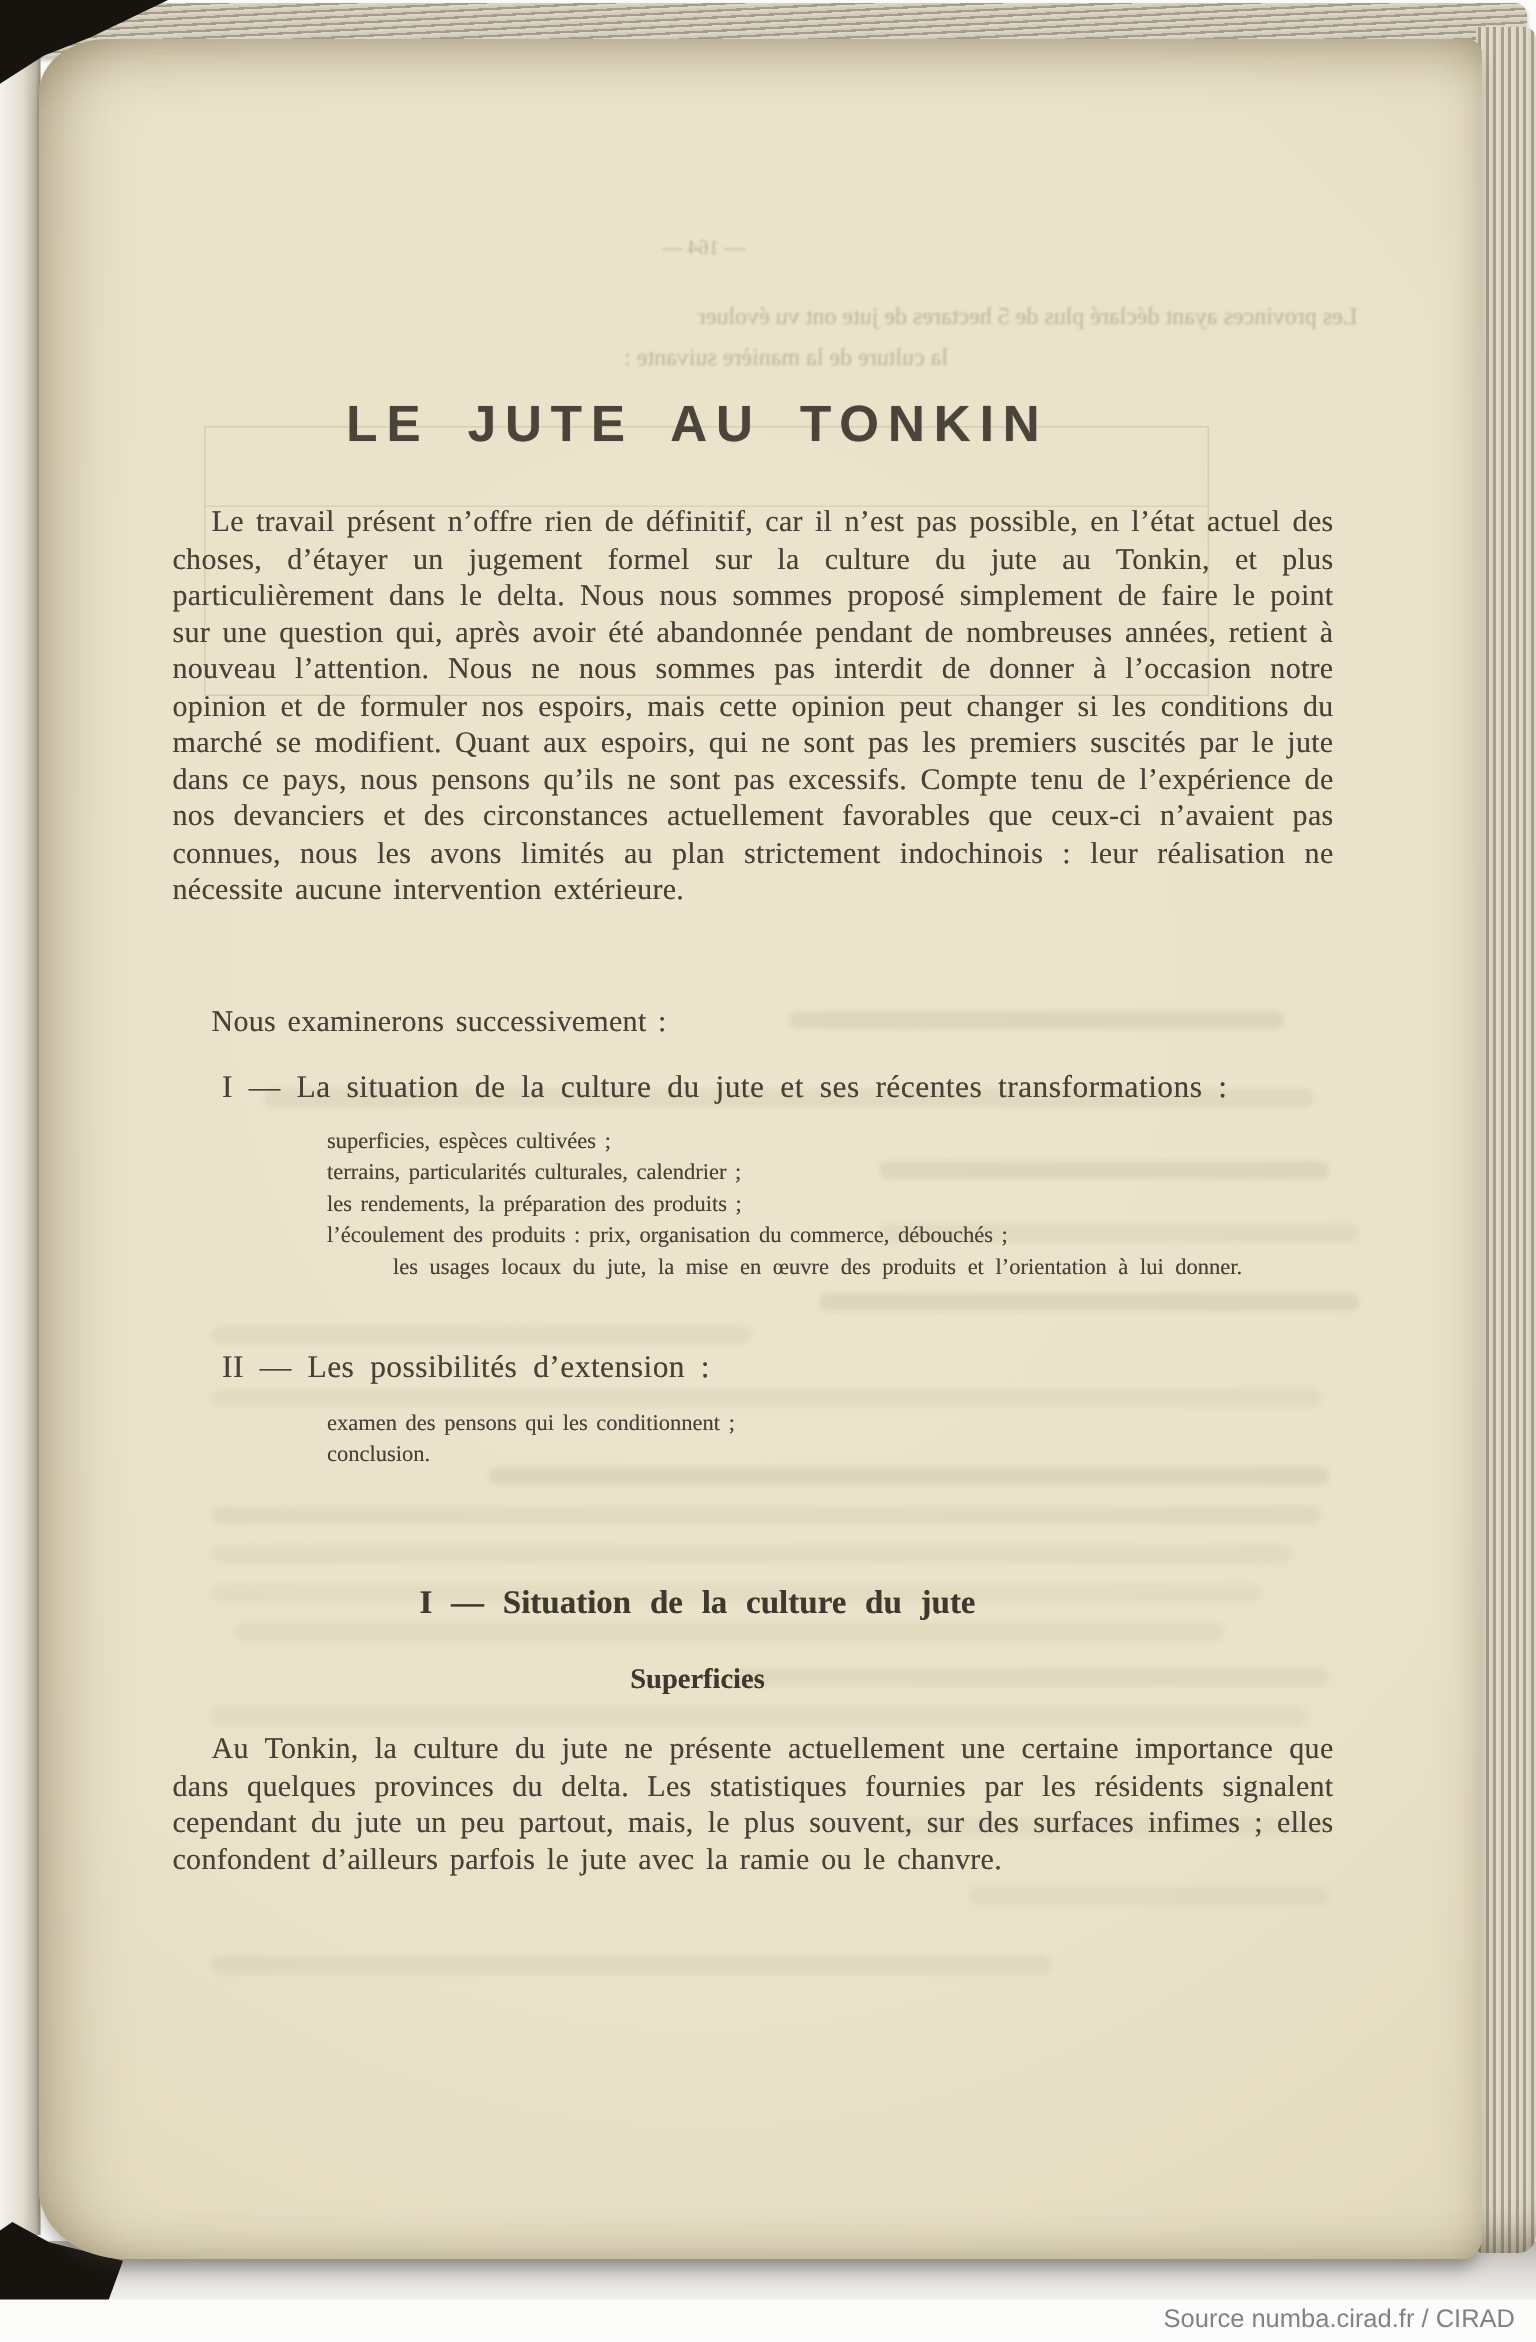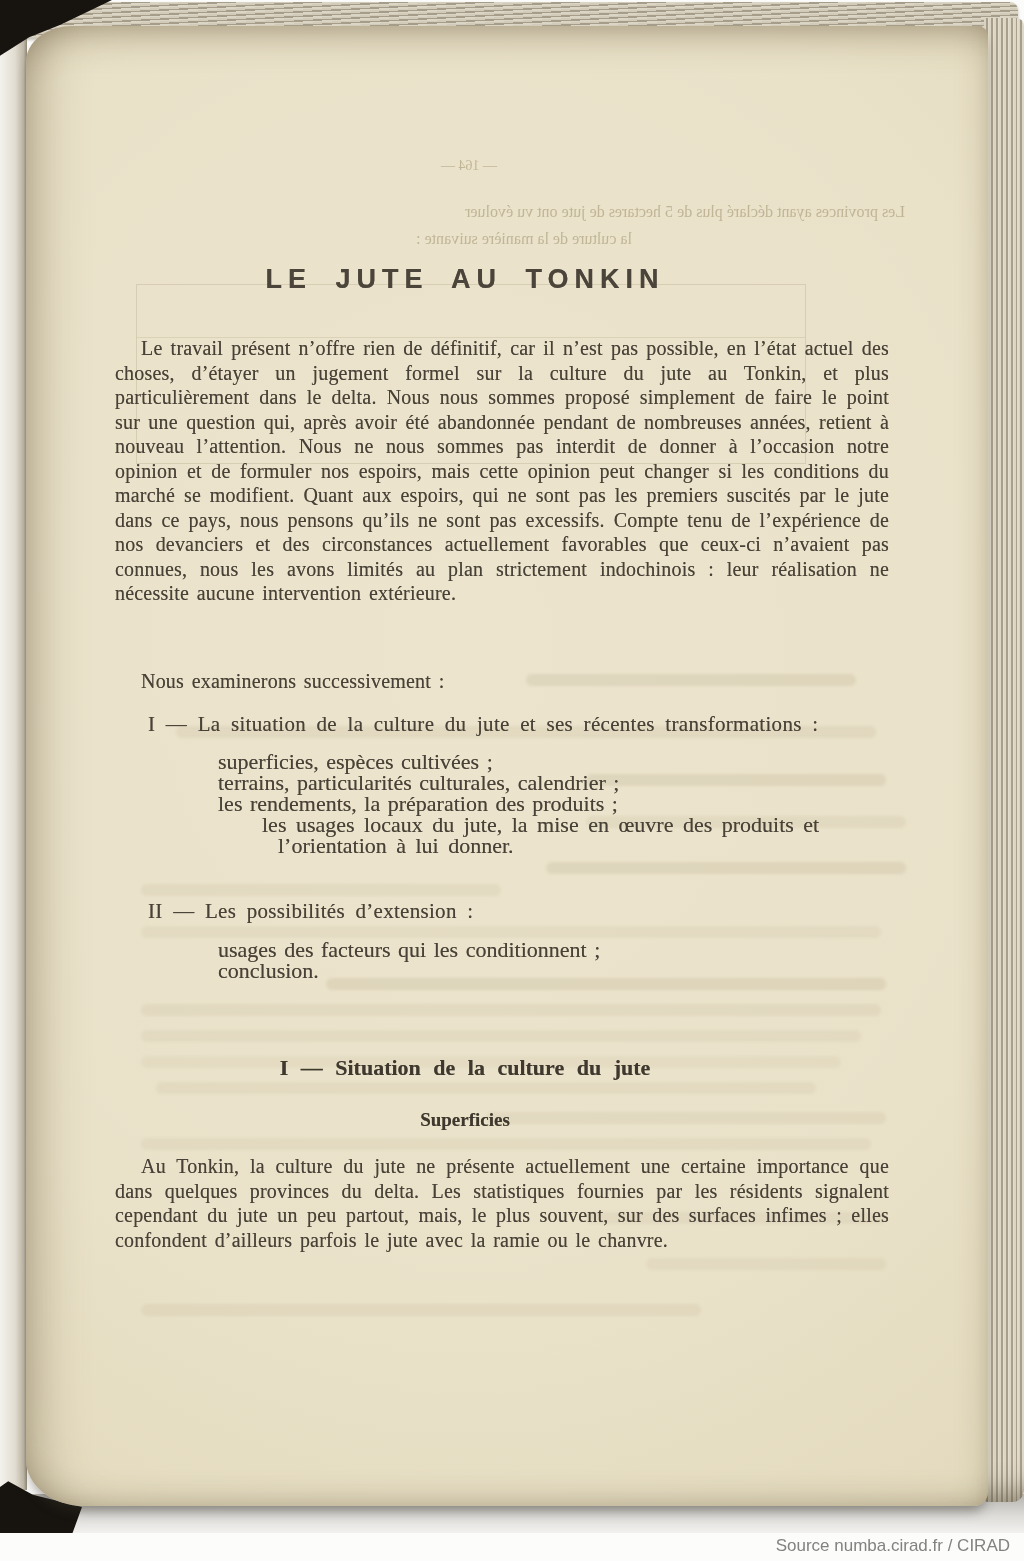--- a/index.html
+++ b/index.html
@@ -55,33 +55,33 @@
       inset 0 36px 38px -32px rgba(104,88,58,.48),
       inset 0 -28px 32px -28px rgba(104,88,58,.34),
       0 9px 12px -4px rgba(55,50,40,.45);
   }
   .page * { position:absolute; margin:0; }
   
   .ink { color:#484137; text-shadow:0 0 .4px rgba(72,62,46,.55); }
   .title {
     left:105px; top:238px; width:774px; transform:translateX(-53px);
     text-align:center; font-family:"Liberation Sans","DejaVu Sans",sans-serif;
-    font-weight:700; font-size:27px; letter-spacing:6px; word-spacing:10px;
+    font-weight:700; font-size:34px; letter-spacing:6px; word-spacing:10px;
     color:#4b443a; text-shadow:0 0 .5px rgba(72,62,46,.6);
   }
   .body-par {
     left:89px; width:774px; font-size:20px; line-height:24.5px;
     text-align:justify; text-indent:26px; word-spacing:2.5px; letter-spacing:.2px;
   }
   .p-intro { top:310px; }
   .p-leadin { top:643px; text-align:left; }
   .part-heading { left:122px; width:760px; font-size:21px; word-spacing:5px; letter-spacing:.3px; }
   .h-part1 { top:686px; }
   .h-part2 { top:873px; }
-  .sublist { left:192px; width:690px; list-style:none; padding:0; font-size:22px; line-height:21px; word-spacing:2px; }
+  .sublist { left:192px; width:690px; list-style:none; padding:0; font-size:15px; line-height:21px; word-spacing:2px; }
   .sublist li { position:static; display:block; }
   .list1 { top:725px; }
   .list2 { top:913px; }
   .li-wrap { width:642px; padding-left:16px; text-indent:-16px; word-spacing:4px;margin-left:44px; }
   .chapter {
     left:105px; top:1029px; width:774px; transform:translateX(-53px);
     text-align:center; font-weight:700; font-size:22px; word-spacing:7px; color:#3e382e;
   }
   .subsection {
     left:105px; top:1083px; width:774px; transform:translateX(-53px);
@@ -156,27 +156,28 @@
     <p class="ink body-par p-intro">Le travail présent n’offre rien de définitif, car il n’est pas possible, en l’état actuel des choses, d’étayer un jugement formel sur la culture du jute au Tonkin, et plus particulièrement dans le delta. Nous nous sommes proposé simplement de faire le point sur une question qui, après avoir été abandonnée pendant de nombreuses années, retient à nouveau l’attention. Nous ne nous sommes pas interdit de donner à l’occasion notre opinion et de formuler nos espoirs, mais cette opinion peut changer si les conditions du marché se modifient. Quant aux espoirs, qui ne sont pas les premiers suscités par le jute dans ce pays, nous pensons qu’ils ne sont pas excessifs. Compte tenu de l’expérience de nos devanciers et des circonstances actuellement favorables que ceux-ci n’avaient pas connues, nous les avons limités au plan strictement indochinois : leur réalisation ne nécessite aucune intervention extérieure.</p>
 
     <p class="ink body-par p-leadin">Nous examinerons successivement :</p>
 
     <p class="ink part-heading h-part1">I — La situation de la culture du jute et ses récentes transformations :</p>
 
     <ul class="ink sublist list1">
       <li>superficies, espèces cultivées ;</li>
       <li>terrains, particularités culturales, calendrier ;</li>
       <li>les rendements, la préparation des produits ;</li>
+      <li>l’écoulement des produits : prix, organisation du commerce, débouchés ;</li>
       <li class="li-wrap">les usages locaux du jute, la mise en œuvre des produits et l’orientation à lui donner.</li>
     </ul>
 
     <p class="ink part-heading h-part2">II — Les possibilités d’extension :</p>
 
     <ul class="ink sublist list2">
-      <li>usages des facteurs qui les conditionnent ;</li>
+      <li>examen des pensons qui les conditionnent ;</li>
       <li>conclusion.</li>
     </ul>
 
     <h2 class="ink chapter">I — Situation de la culture du jute</h2>
 
     <h3 class="ink subsection">Superficies</h3>
 
     <p class="ink body-par p-superficies">Au Tonkin, la culture du jute ne présente actuellement une certaine importance que dans quelques provinces du delta. Les statistiques fournies par les résidents signalent cependant du jute un peu partout, mais, le plus souvent, sur des surfaces infimes ; elles confondent d’ailleurs parfois le jute avec la ramie ou le chanvre.</p>
 
   </div>

